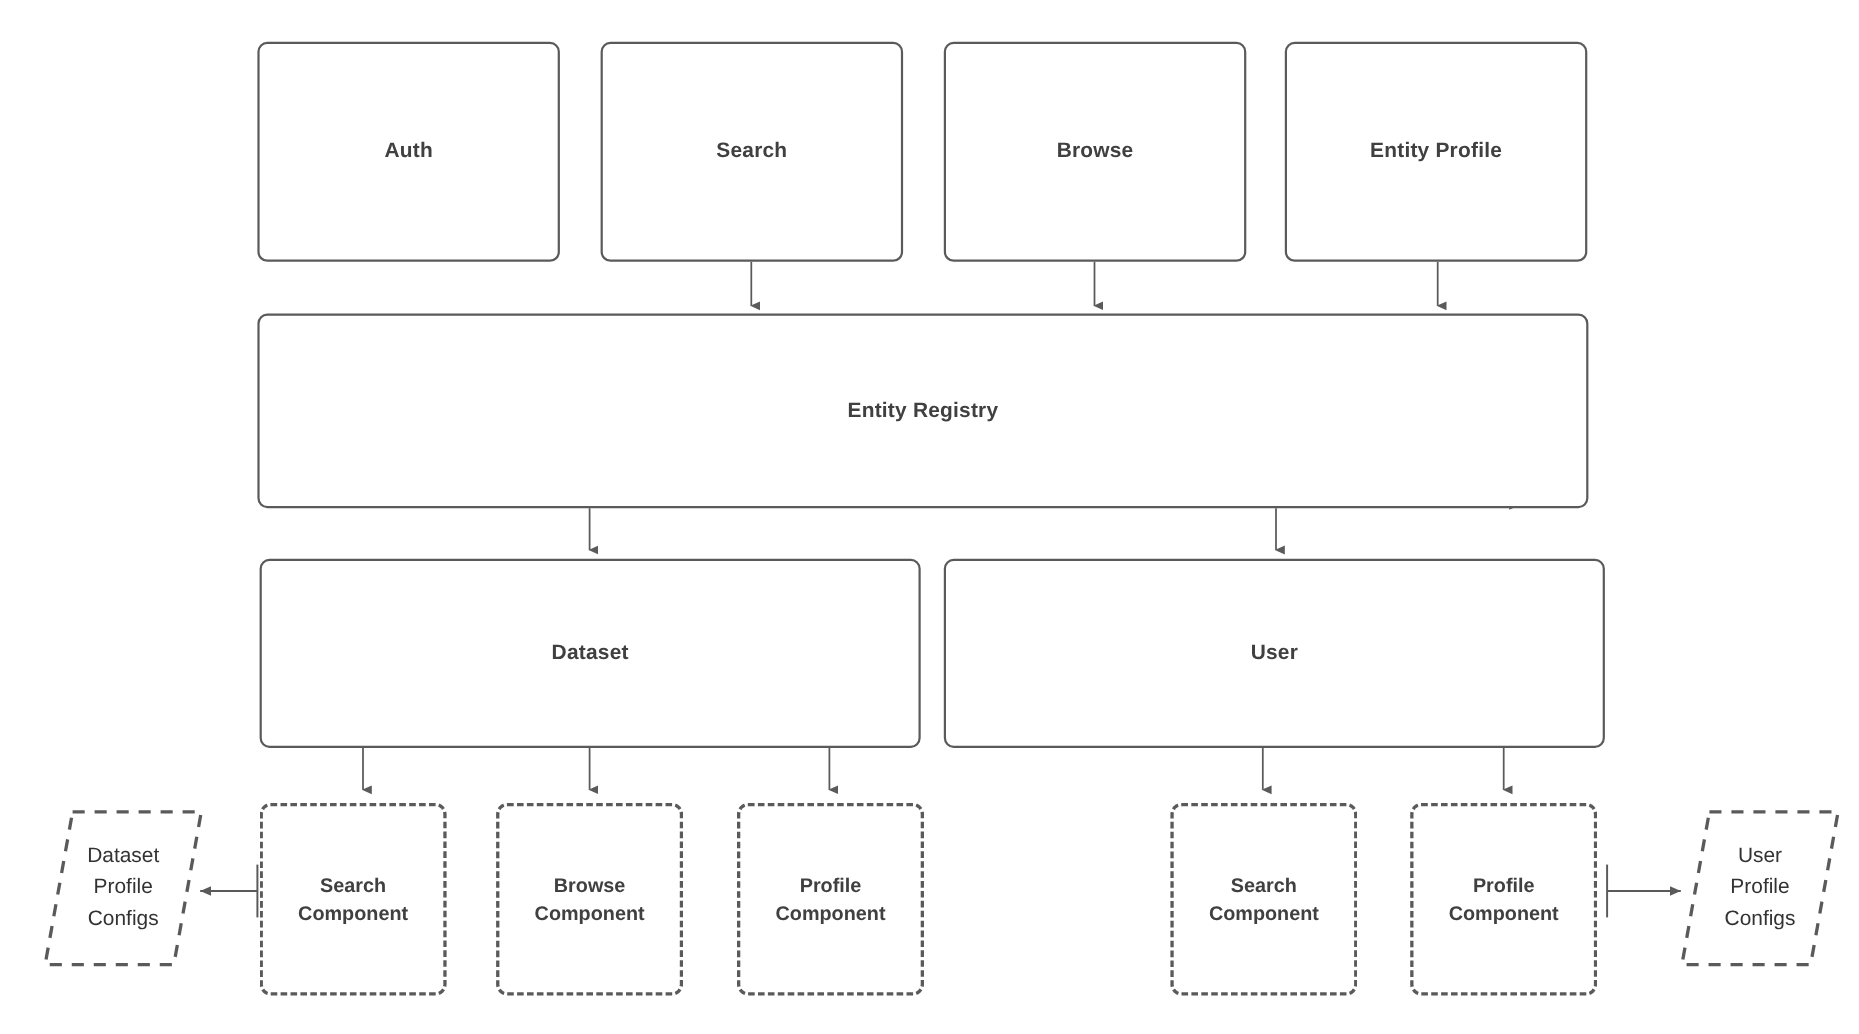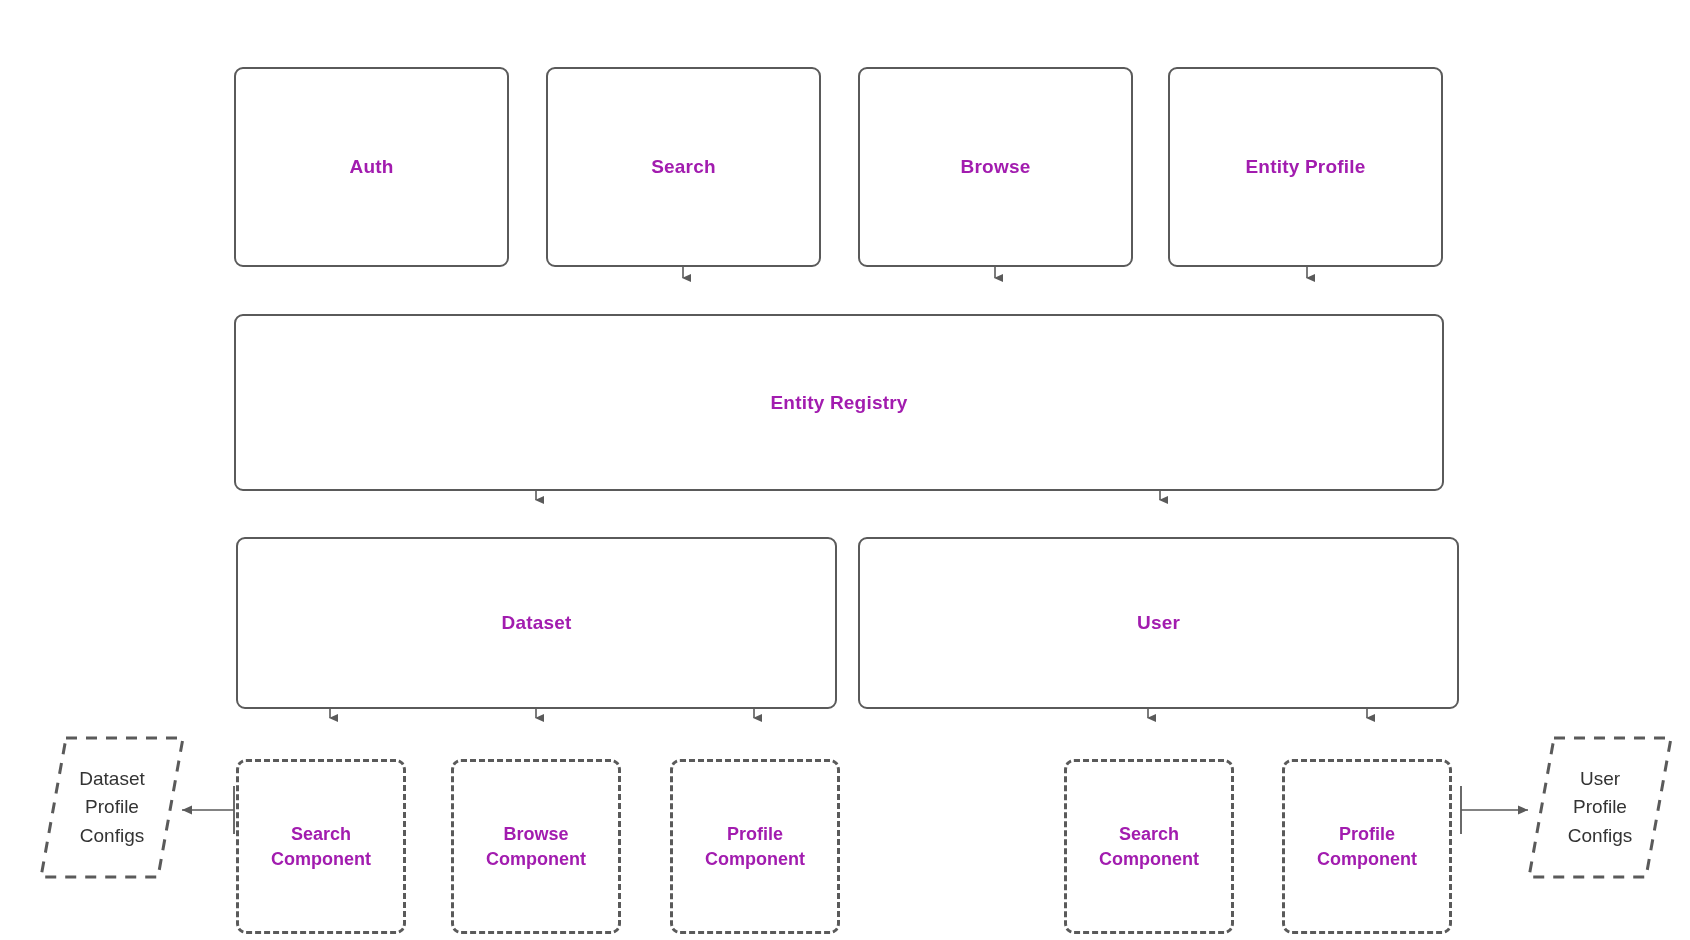--- a/index.html
+++ b/index.html
@@ -19,22 +19,21 @@
     overflow: hidden;
   }
   .node {
     position: absolute;
     box-sizing: border-box;
     display: flex;
     align-items: center;
     justify-content: center;
     text-align: center;
     background: #ffffff;
-    color: #a21caf;
-    margin-top: 29px;
+    color: #404040;
   }
   .node-solid {
     border: 2.5px solid #5a5a5a;
     border-radius: 9px;
     font-weight: bold;
     font-size: 19px;
     letter-spacing: 0.2px;
   }
   .node-dashed {
     border: 3px dashed #5a5a5a;

